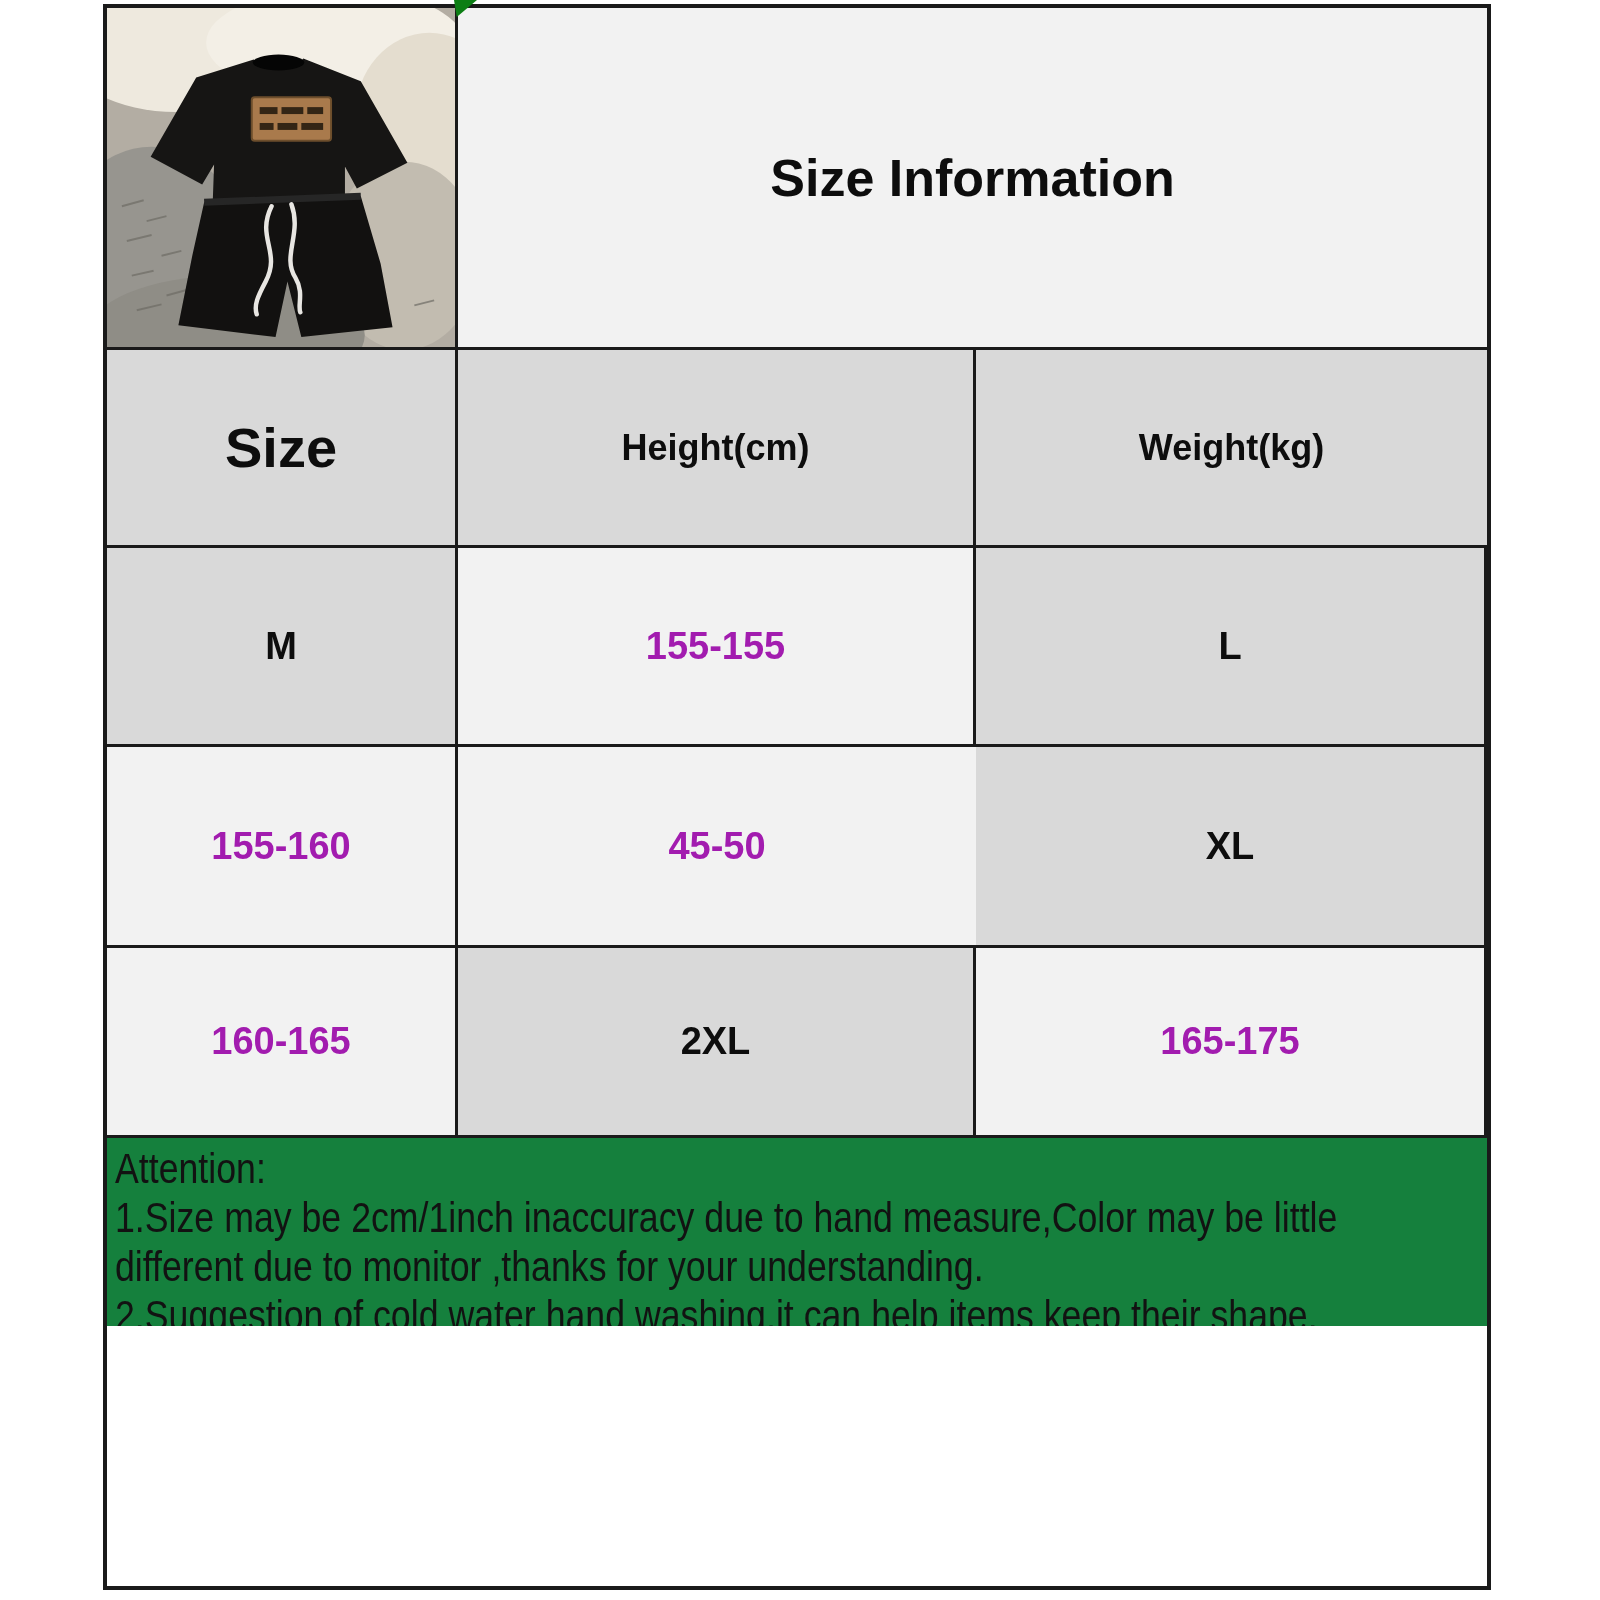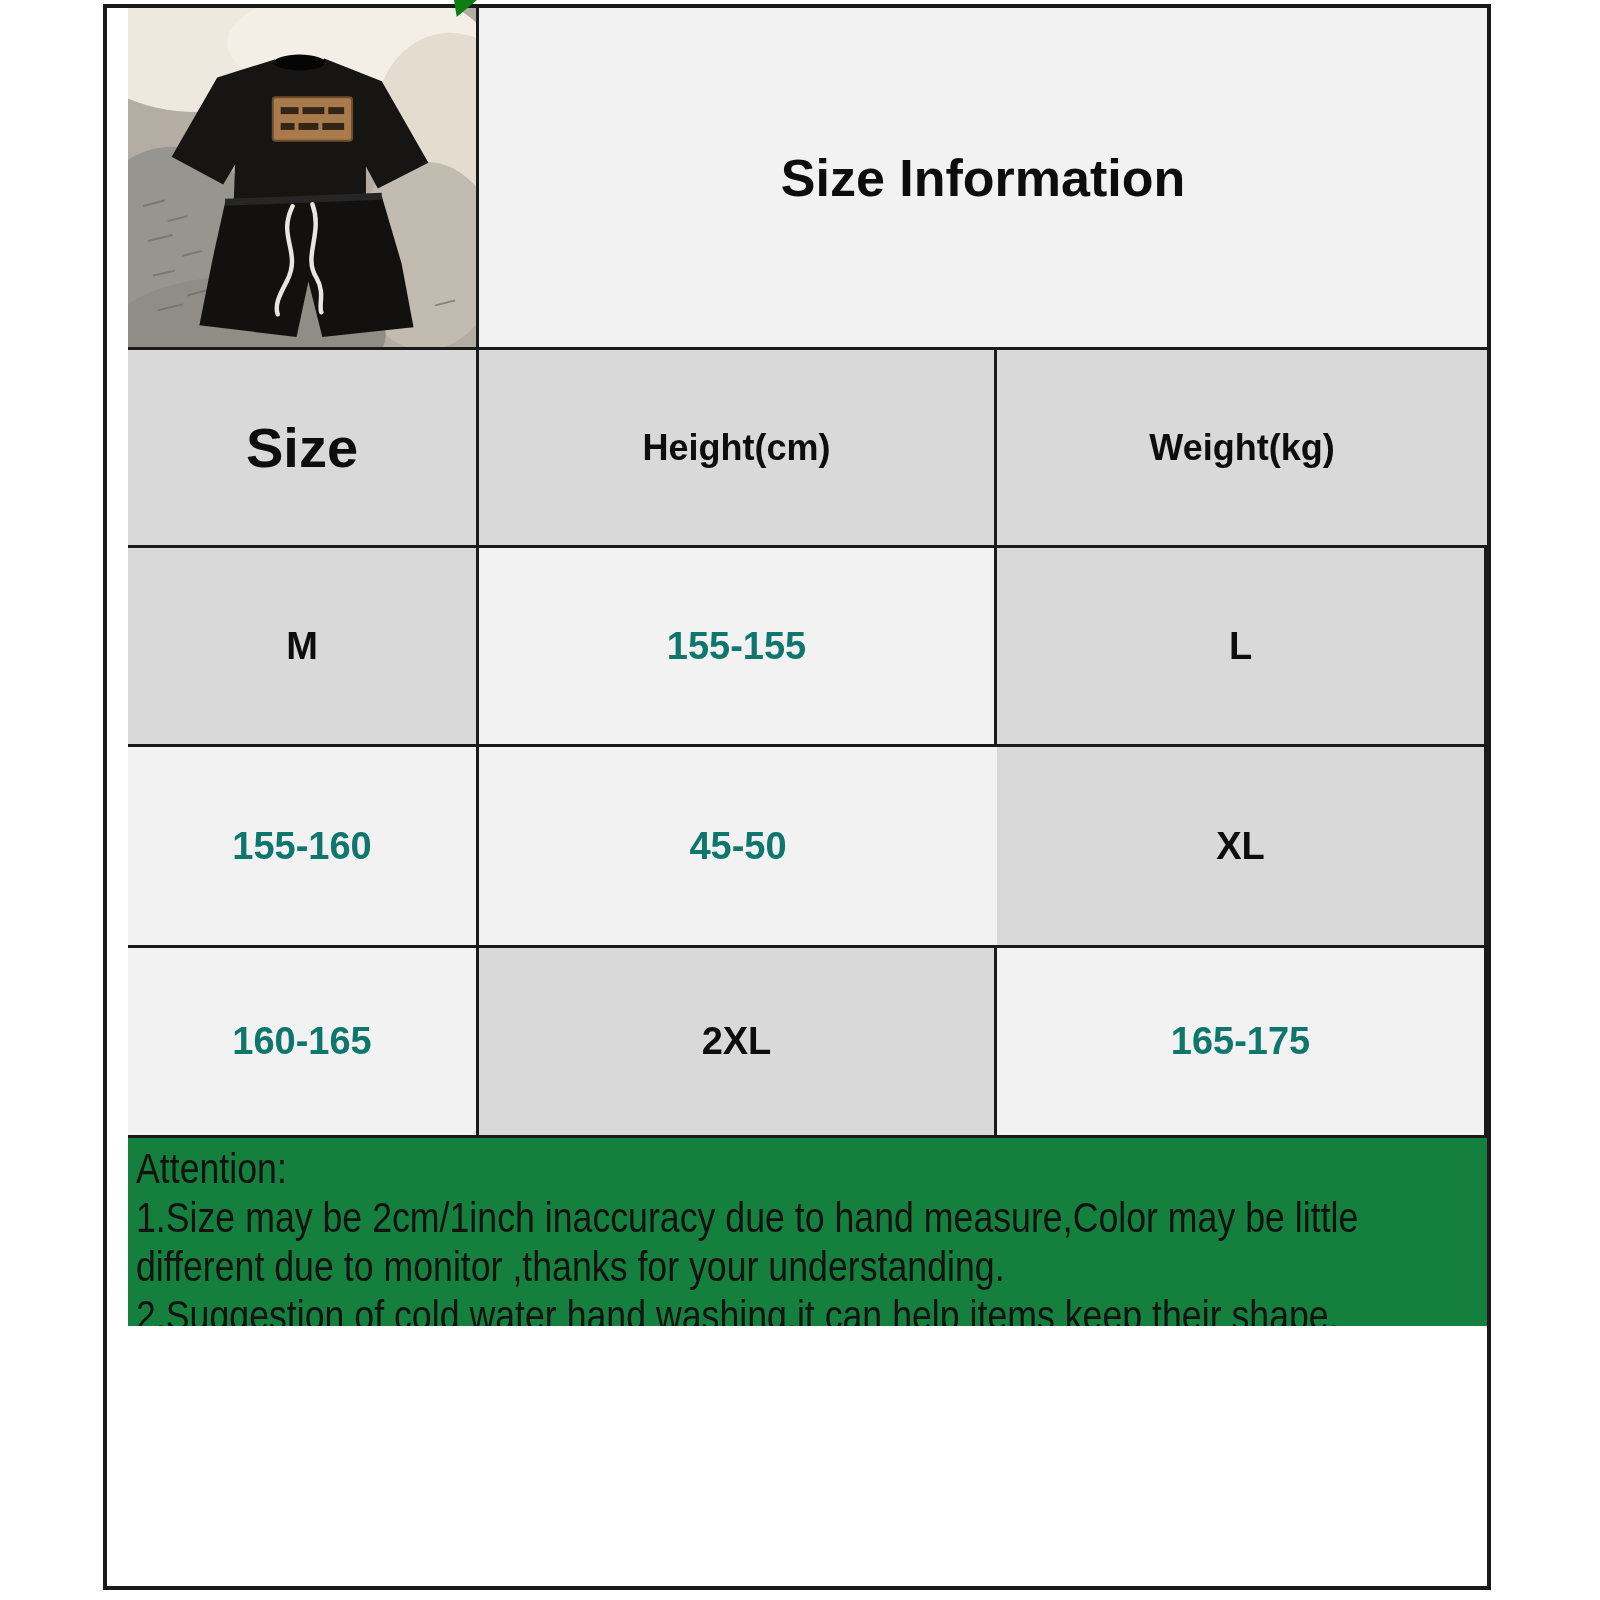--- a/index.html
+++ b/index.html
@@ -11,39 +11,38 @@
     color:#0d0d0d;
   }
   .sheet{
     position:absolute;left:103px;top:4px;width:1388px;height:1586px;
     display:grid;
     grid-template-columns:351px 518px 1fr;
     grid-template-rows:342px 198px 199px 201px 190px 188px 1fr;
     border:4px solid #1a1a1a;
     box-sizing:border-box;
     background:#ffffff;
-    padding-left:21px;
   }
   .cell{
     border-right:3px solid #1a1a1a;
     border-bottom:3px solid #1a1a1a;
     display:flex;align-items:center;justify-content:center;
     box-sizing:border-box;overflow:hidden;
   }
   .no-r{border-right:none;}
   .img-cell{background:#cfcac1;padding:0;position:relative;}
   .img-cell svg{display:block;width:100%;height:100%;}
   .title-cell{grid-column:2/4;background:#f2f2f2;border-right:none;}
   .gray{background:#d9d9d9;}
   .light{background:#f2f2f2;}
   .page-title{font-size:52px;font-weight:bold;letter-spacing:0;}
   .size-head{font-size:56px;font-weight:bold;}
   .col-head{font-size:36px;font-weight:bold;}
   .row-size{font-size:38px;font-weight:bold;}
-  .val{font-size:38px;font-weight:bold;color:#0f766e;}
+  .val{font-size:38px;font-weight:bold;color:#a21caf;}
   .attention{
     grid-column:1/4;background:#15803d;
     border-right:none;border-bottom:none;
     display:block;padding:6px 6px 0 8px;box-sizing:border-box;
   }
   .attn-line{
     font-size:42px;line-height:49px;color:#121212;
     white-space:nowrap;
     transform:scaleX(0.85);transform-origin:0 50%;
   }

